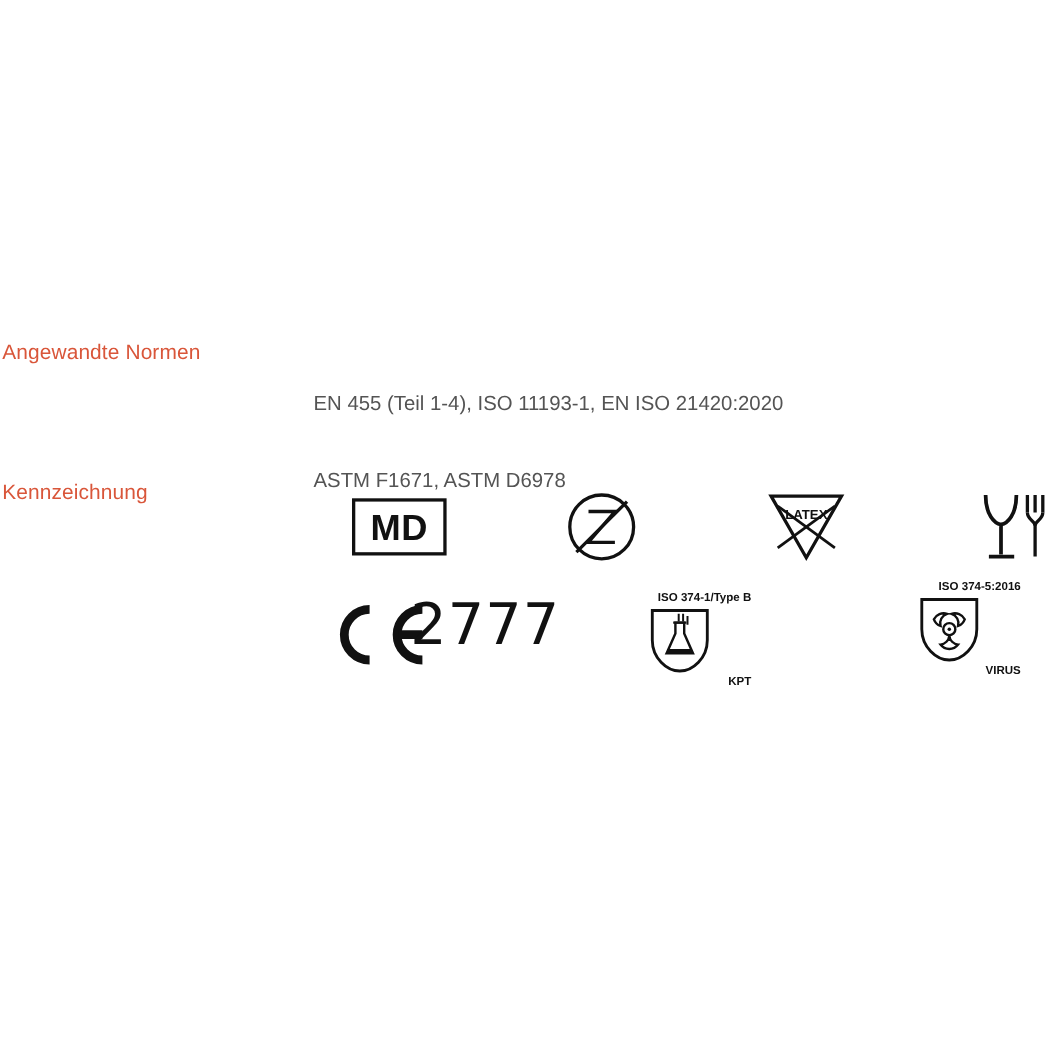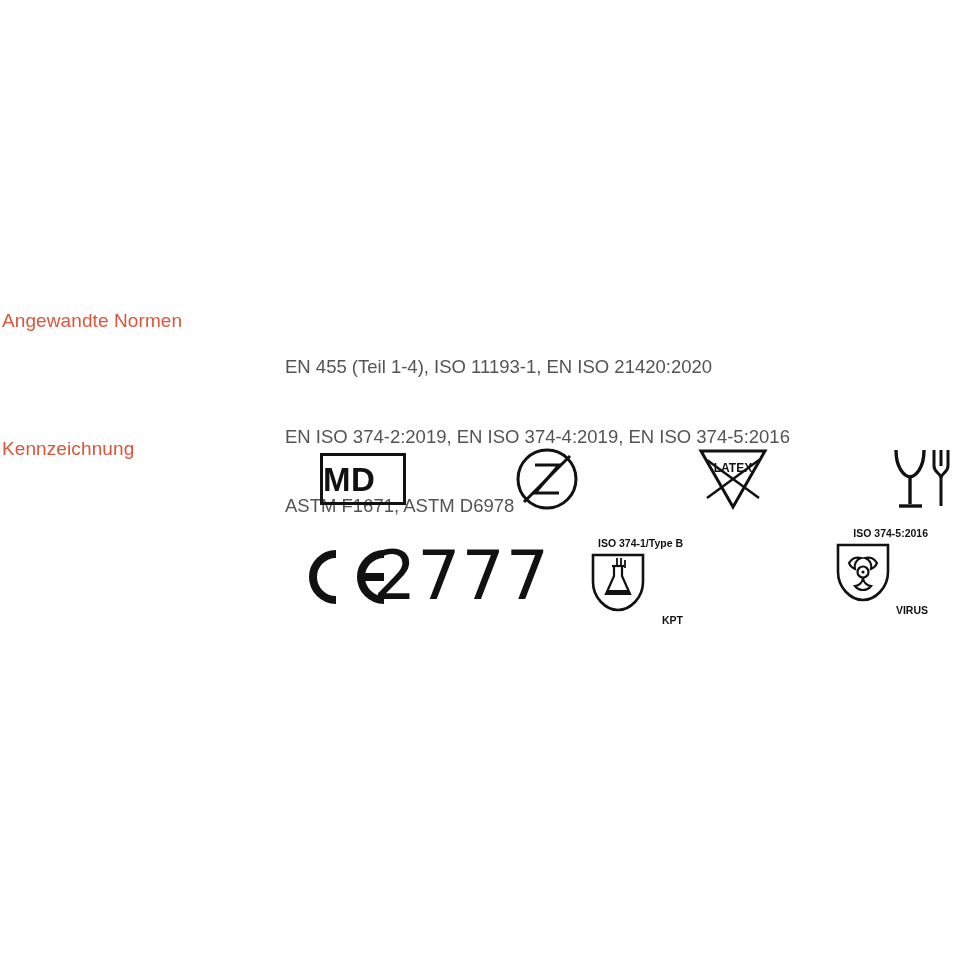--- a/index.html
+++ b/index.html
@@ -75,20 +75,21 @@
   
   .md-box {
     left: 35px;
     top: 15px;
     width: 86px;
     height: 52px;
     border: 3px solid #111;
     box-sizing: border-box;
     display: flex;
     align-items: center;
+    justify-content: center;
   }
   .md-box span {
     font-size: 33px;
     font-weight: bold;
     color: #111;
     letter-spacing: 0.5px;
     line-height: 1;
   }
 
   
@@ -119,21 +120,21 @@
   .ce {
     left: 15px;
     top: 110px;
     width: 215px;
     height: 58px;
   }
   .ce-num {
     position: absolute;
     left: 88px;
     top: 104px;
-    font-size: 68px;
+    font-size: 52px;
     color: #111;
     font-family: "DejaVu Sans", sans-serif;
     font-weight: 400;
     letter-spacing: 1px;
     line-height: 1;
   }
 
   
   .pic-block {
     width: 130px;
@@ -166,21 +167,20 @@
 </style>
 </head>
 <body>
 
 <div class="sheet">
 
   <div class="row-standards">
     <div class="label">Angewandte Normen</div>
     <div class="standards-lines">
       <div>EN 455 (Teil 1-4), ISO 11193-1, EN ISO 21420:2020</div>
-      <div>EN ISO 374-2:2019, EN ISO 374-4:2019, EN ISO 374-5:2016</div>
       <div>ASTM F1671, ASTM D6978</div>
     </div>
   </div>
 
   <div class="row-marking">
     <div class="label">Kennzeichnung</div>
 
     <div class="icons-area">
 
       <div class="icon md-box">

